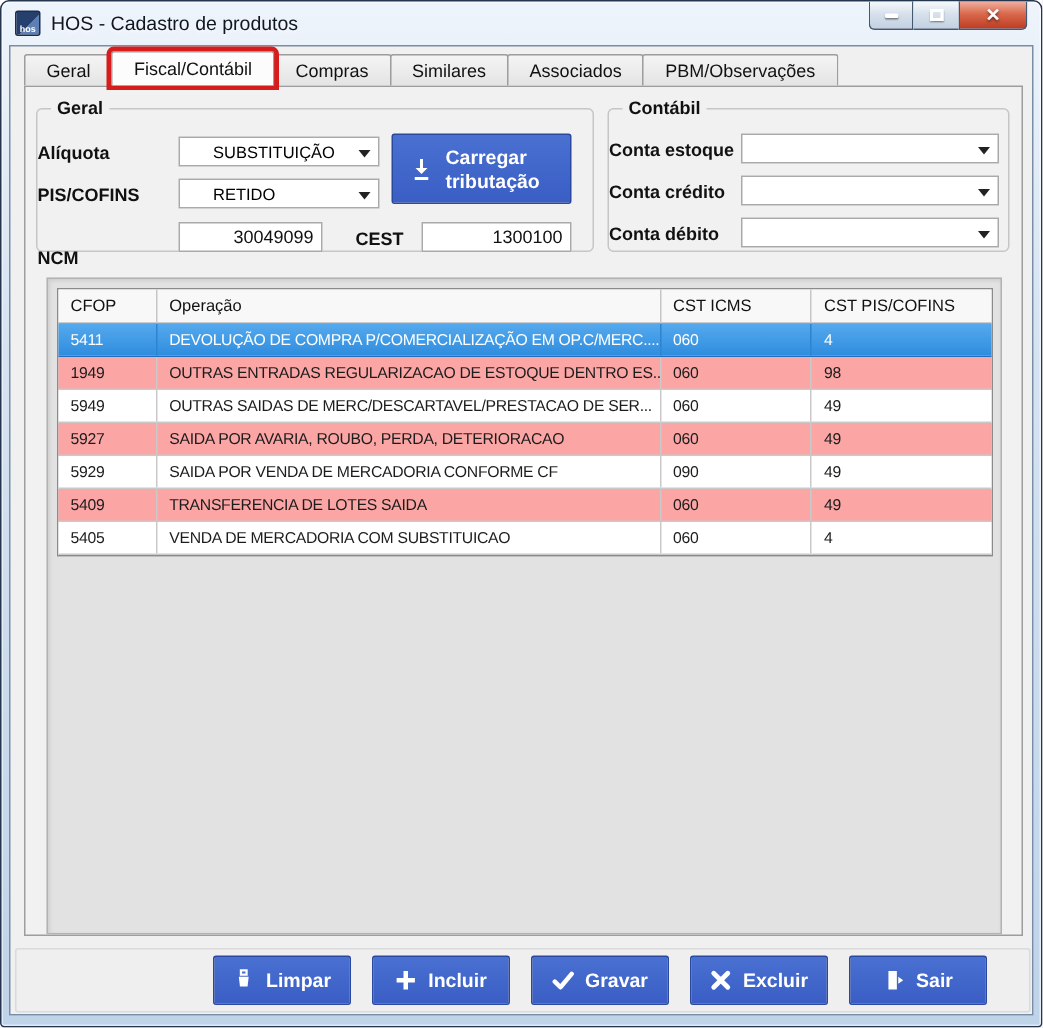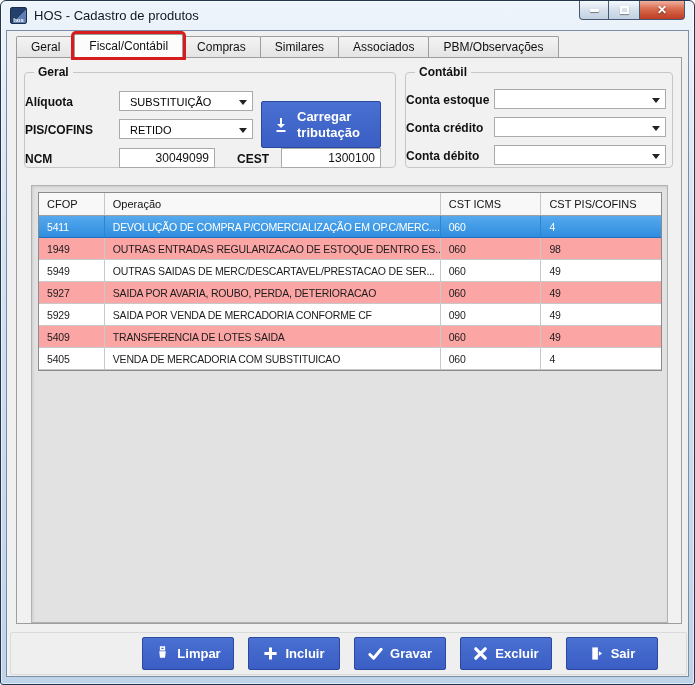--- a/index.html
+++ b/index.html
@@ -39,27 +39,27 @@
   .page { position:absolute; left:9px; top:26px; width:666px; height:567px; background:#f1f1f1; border:1px solid #9d9d9d; }
 
   
   .groupbox { position:absolute; border:1px solid #c6c6c6; border-radius:4px; }
   .gb-title { position:absolute; top:-8px; left:9px; background:#f1f1f1; padding:0 4px; font-size:12px; font-weight:bold; color:#111; }
   .gb-fiscal { left:7px; top:14px; width:372px; height:96px; }
   .gb-contabil { left:388px; top:14px; width:268px; height:96px; }
 
   .f-label { position:absolute; font-size:12px; font-weight:bold; color:#111; text-align:left; }
   .combo { position:absolute; height:20px; background:#fff; border:1px solid #abaaaa; }
-  .combo .value { font-size:11px; padding:4px 18px 0 10px; white-space:nowrap; overflow:hidden; }
+  .combo .value { font-size:11px; padding:4px 18px 0 22px; white-space:nowrap; overflow:hidden; }
   .combo .arrow { position:absolute; right:5px; top:8px; width:0; height:0; border-left:4px solid transparent; border-right:4px solid transparent; border-top:5px solid #222; }
   .field { position:absolute; height:20px; background:#fff; border:1px solid #abaaaa; font-size:12px; text-align:right; padding:0 5px; color:#111; }
 
   .carregar-btn { position:absolute; left:236px; top:16px; width:120px; height:47px;
     background:linear-gradient(#4a70d2,#3a5ec4); border:1px solid #2b489f; border-radius:2px;
-    color:#fff; font-size:13px; font-weight:bold; display:flex; align-items:center; justify-content:center; gap:8px; text-align:left; line-height:1.2; cursor:default;margin-top:12px; }
+    color:#fff; font-size:13px; font-weight:bold; display:flex; align-items:center; justify-content:center; gap:8px; text-align:left; line-height:1.2; cursor:default; }
   .carregar-btn .txt { width:72px; }
 
   
   .table-panel { position:absolute; left:14px; top:127px; width:637px; height:438px; background:#e2e2e2; border:1px solid #b2b2b2; box-shadow:inset 1px 1px 3px rgba(0,0,0,.10); }
   .grid { position:absolute; left:6px; top:6px; width:624px; background:#fff; border:1px solid #8b8b8b; }
   .grid-header { display:flex; height:23px; background:#f8f8f8; border-bottom:1px solid #9f9f9f; }
   .gh-cell { font-size:11px; font-weight:normal; color:#111; padding:5px 0 0 8px; border-right:1px solid #c6c6c6; }
   .gh-cell:last-child { border-right:none; }
   .grid-row { display:flex; height:22px; border-bottom:1px solid #c9c9c9; background:#fff; }
   .grid-row.alt { background:#fca5a5; }
@@ -118,21 +118,21 @@
           <div class="value">SUBSTITUIÇÃO</div>
           <span class="arrow"></span>
         </div>
 
         <div class="f-label" style="left:0;width:86px;top:50px;">PIS/COFINS</div>
         <div class="combo" style="left:94px;top:46px;width:134px;">
           <div class="value">RETIDO</div>
           <span class="arrow"></span>
         </div>
 
-        <div class="f-label" style="left:0;width:86px;top:79px;">NCM</div>
+        <div class="f-label" style="left:0;width:86px;top:92px;">NCM</div>
         <input class="field" style="left: 94px; top: 75px; width: 96px; padding-left: 12px;" value="30049099">
         <div class="f-label" style="left:212px;width:40px;top:79px;">CEST</div>
         <input class="field" style="left: 256px; top: 75px; width: 100px;" value="1300100">
 
         <div class="carregar-btn">
           <svg width="16" height="16" viewBox="0 0 16 16">
             <path d="M7 1h2v6h3l-4 4-4-4h3z" fill="#fff"></path>
             <rect x="3.5" y="13" width="9" height="2" fill="#fff"></rect>
           </svg>
           <span class="txt">Carregar tributação</span>

